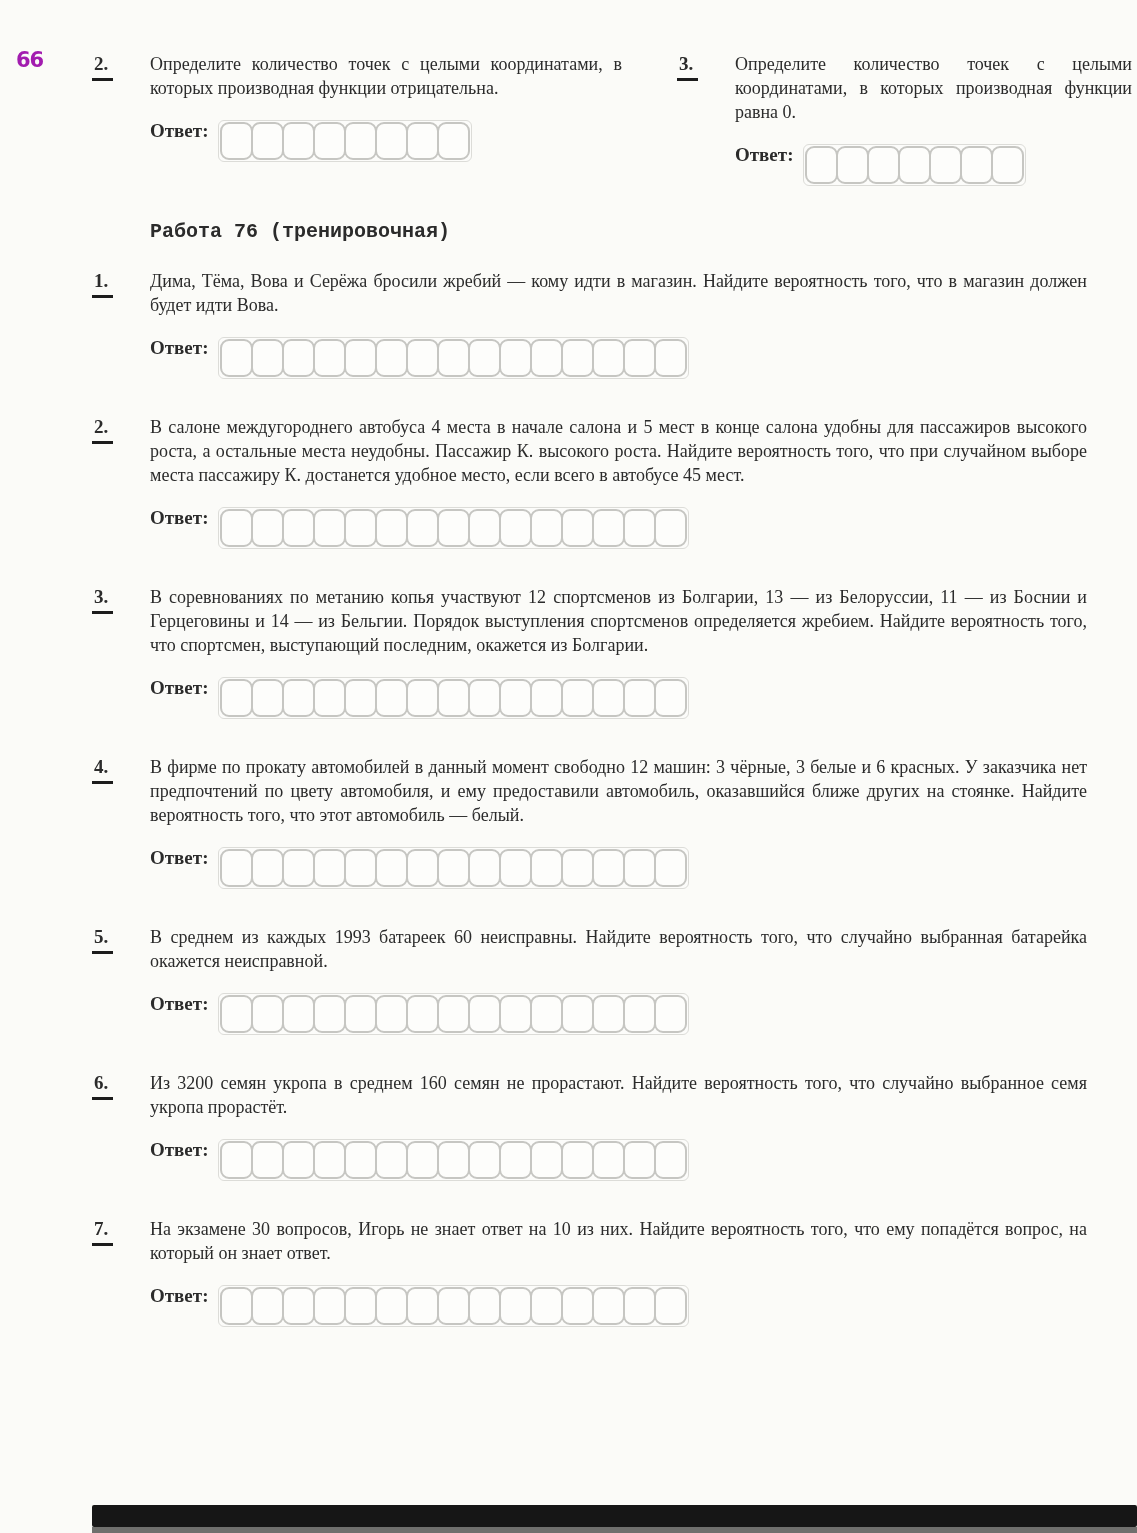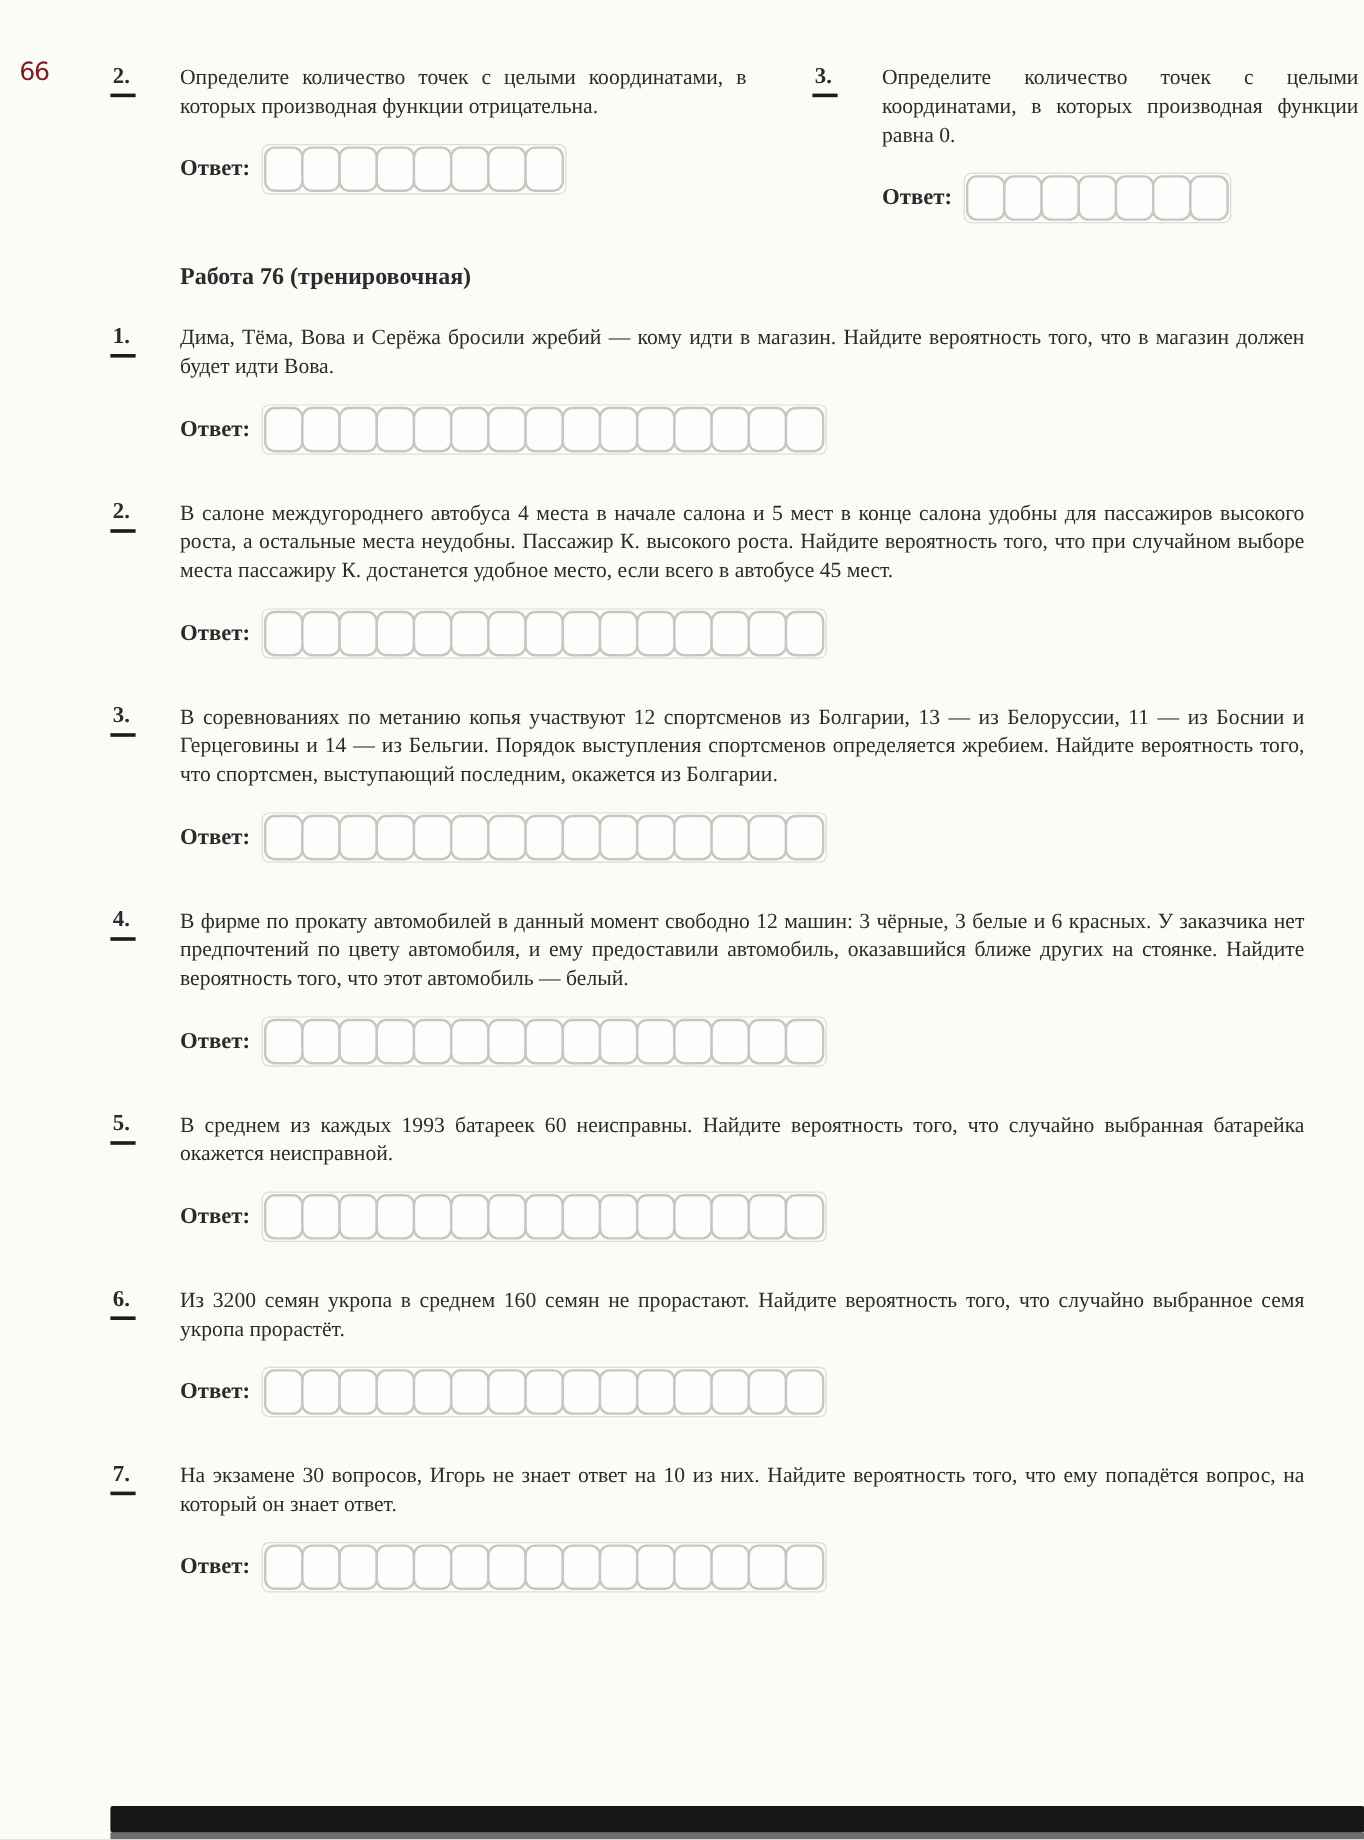--- a/index.html
+++ b/index.html
@@ -8,21 +8,21 @@
     width:1137px; height:1533px;
     margin:0 auto;
     background:#fbfbf8;
     font-family:"Liberation Serif", serif;
     color:#2b2b2b;
     overflow:hidden;
   }
   .page-number {
     position:absolute; left:16px; top:48px;
     font-family:"DejaVu Sans", sans-serif;
-    font-weight:normal; font-size:21px; color:#7f1d1d;
+    font-weight:bold; font-size:21px; color:#a21caf;
     letter-spacing:-1px;
   }
   .content { position:absolute; left:0; top:0; width:1137px; }
 
   
   .top-row { display:flex; padding-top:52px; }
   .top-col { display:flex; }
   .top-col.left  { width:530px; margin-left:92px; }
   .top-col.right { width:455px; margin-left:55px; }
 
@@ -32,21 +32,21 @@
     font-weight:bold; font-size:19px;
     border-bottom:3px solid #1c1c1c;
     padding:0 5px 3px 2px;
   }
   .ptext {
     font-size:18px; line-height:24px;
     text-align:justify;
   }
 
   .answer-row {
-    display:flex; align-items:center;
+    display:flex; align-items:flex-start;
     margin-top:20px;
   }
   .answer-label {
     font-weight:bold; font-size:19px;
     margin-right:10px;
     white-space:nowrap;
   }
   .answer-boxes {
     display:flex;
     border:1px solid #dcdcd8;
@@ -60,21 +60,21 @@
     border-radius:9px;
     margin-left:-2px;
     background:#fdfdfb;
   }
   .cell:first-child { margin-left:0; }
 
   
   .section-title {
     margin:34px 4px 26px 150px;
     font-weight:bold; font-size:20px;
-    font-family:Liberation Serif, serif;
+    font-family:Liberation Mono, monospace;
   }
 
   
   .problem { margin-left:92px; margin-bottom:0; }
   .problem .head { display:flex; width:995px; }
   .problem .ptext { width:937px; }
   .problem .answer-row { margin-left:58px; margin-bottom:36px; }
 
   
   .bottom-bar {

